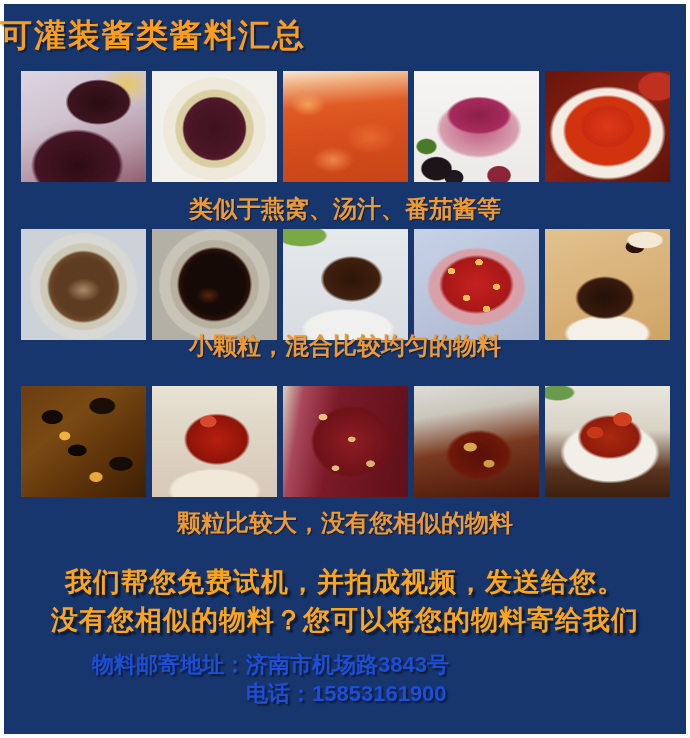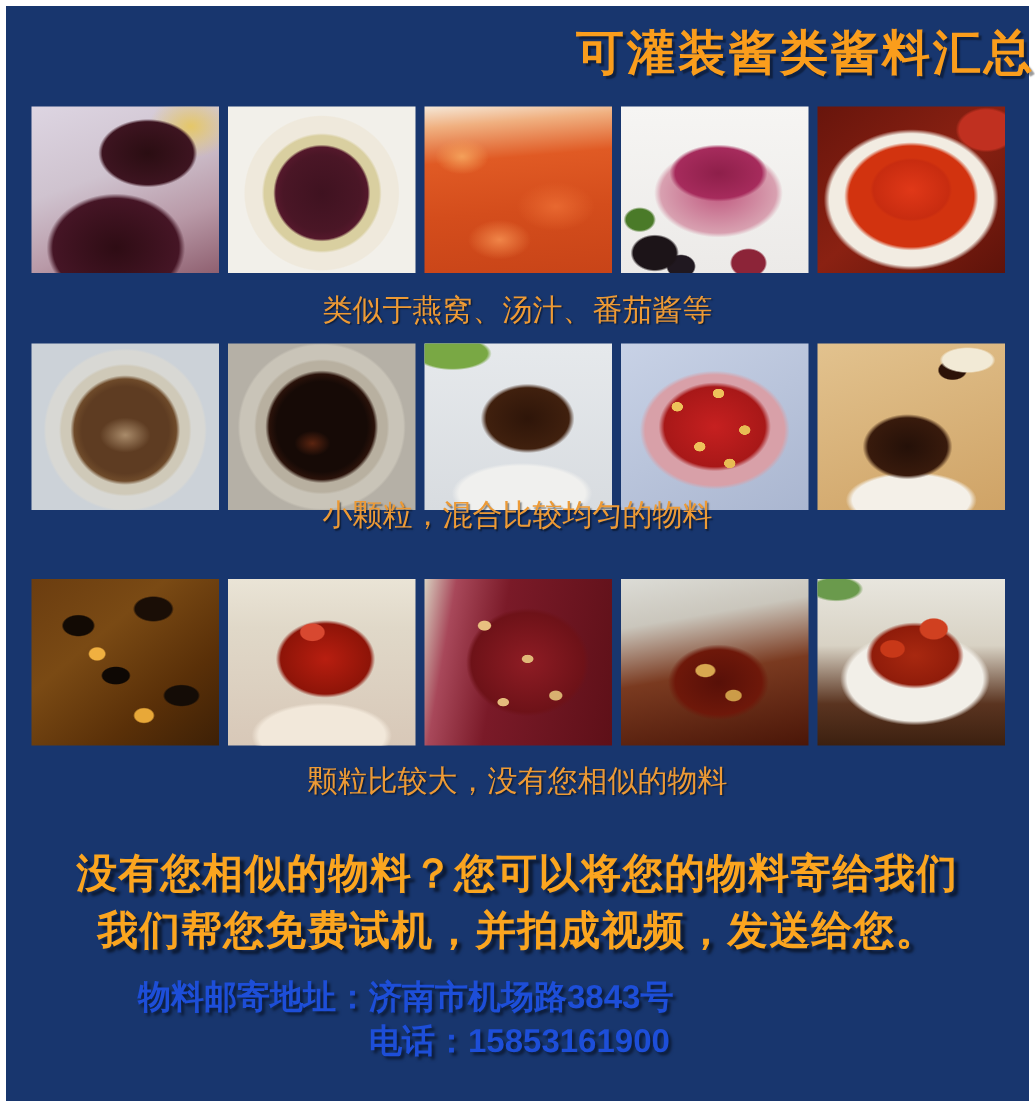--- a/index.html
+++ b/index.html
@@ -4,32 +4,32 @@
 <style>
   * { margin:0; padding:0; box-sizing:border-box; }
   html,body { width:690px; height:738px; }
   body { font-family:"Liberation Sans","DejaVu Sans",sans-serif; background:#ffffff; }
 
   .page { position:relative; width:690px; height:738px; background:#ffffff; overflow:hidden; }
   .canvas-bg { position:absolute; left:4px; top:4px; right:4px; bottom:4px; background:#18366E; }
 
   .title {
     position:absolute; top:14px; left:0; right:0;
-    text-align:right; font-size:32px; font-weight:bold; letter-spacing:2px;
-    color:#FA9D1C; text-shadow:2px 2px 1px rgba(0,0,0,0.4);margin-left:14px;
+    text-align:left; font-size:32px; font-weight:bold; letter-spacing:2px;
+    color:#FA9D1C; text-shadow:2px 2px 1px rgba(0,0,0,0.4);
   }
 
   .photo-row { position:absolute; left:0; right:0; display:flex; justify-content:center; gap:6px; }
   .row-1 { top:71px; } .row-2 { top:229px; } .row-3 { top:386px; }
 
   .tile { width:125px; height:111px; flex:0 0 auto; background-color:#888; }
 
   .caption {
     position:absolute; left:0; right:0; text-align:center;
-    font-size:20px; font-weight:normal; color:#ED9A35;
+    font-size:24px; font-weight:bold; color:#ED9A35;
     text-shadow:1px 1px 1px rgba(0,0,0,0.5);
   }
   .cap-1 { top:193px; } .cap-2 { top:330px; } .cap-3 { top:507px; }
 
   .cta {
     position:absolute; top:563px; left:0; right:0; text-align:center;
     font-size:27px; font-weight:bold; line-height:38px; letter-spacing:1px;
     color:#FBA51F; text-shadow:3px 3px 2px rgba(0,0,0,0.55);
   }
 
@@ -159,21 +159,21 @@
   <div class="photo-row row-3">
     <div class="tile p31"></div>
     <div class="tile p32"></div>
     <div class="tile p33"></div>
     <div class="tile p34"></div>
     <div class="tile p35"></div>
   </div>
   <div class="caption cap-3">颗粒比较大，没有您相似的物料</div>
 
   <div class="cta">
+    <div>我们帮您免费试机，并拍成视频，发送给您。</div>
     <div>没有您相似的物料？您可以将您的物料寄给我们</div>
-    <div>我们帮您免费试机，并拍成视频，发送给您。</div>
   </div>
 
   <div class="contact">
     <div>物料邮寄地址：济南市机场路3843号</div>
     <div class="indent">电话：15853161900</div>
   </div>
 </div>
 
 </body></html>

